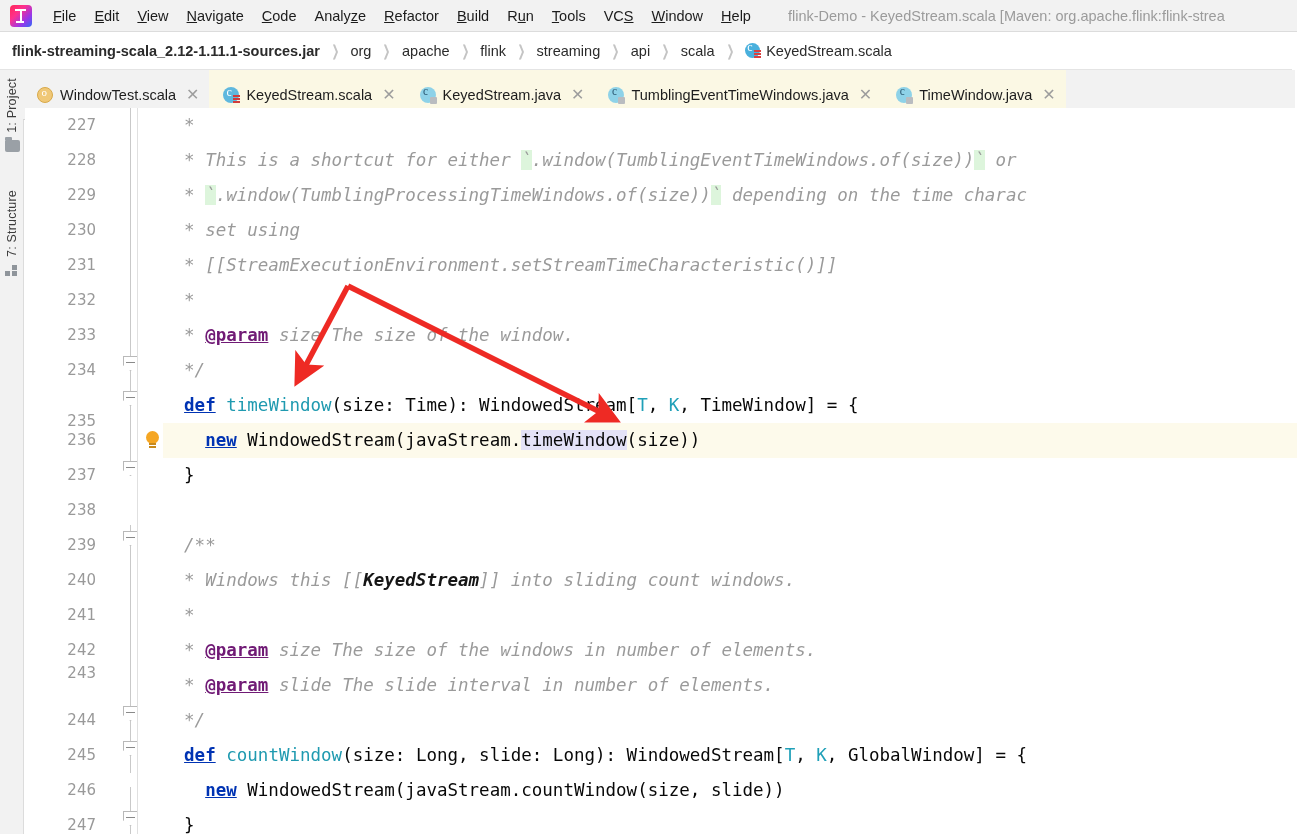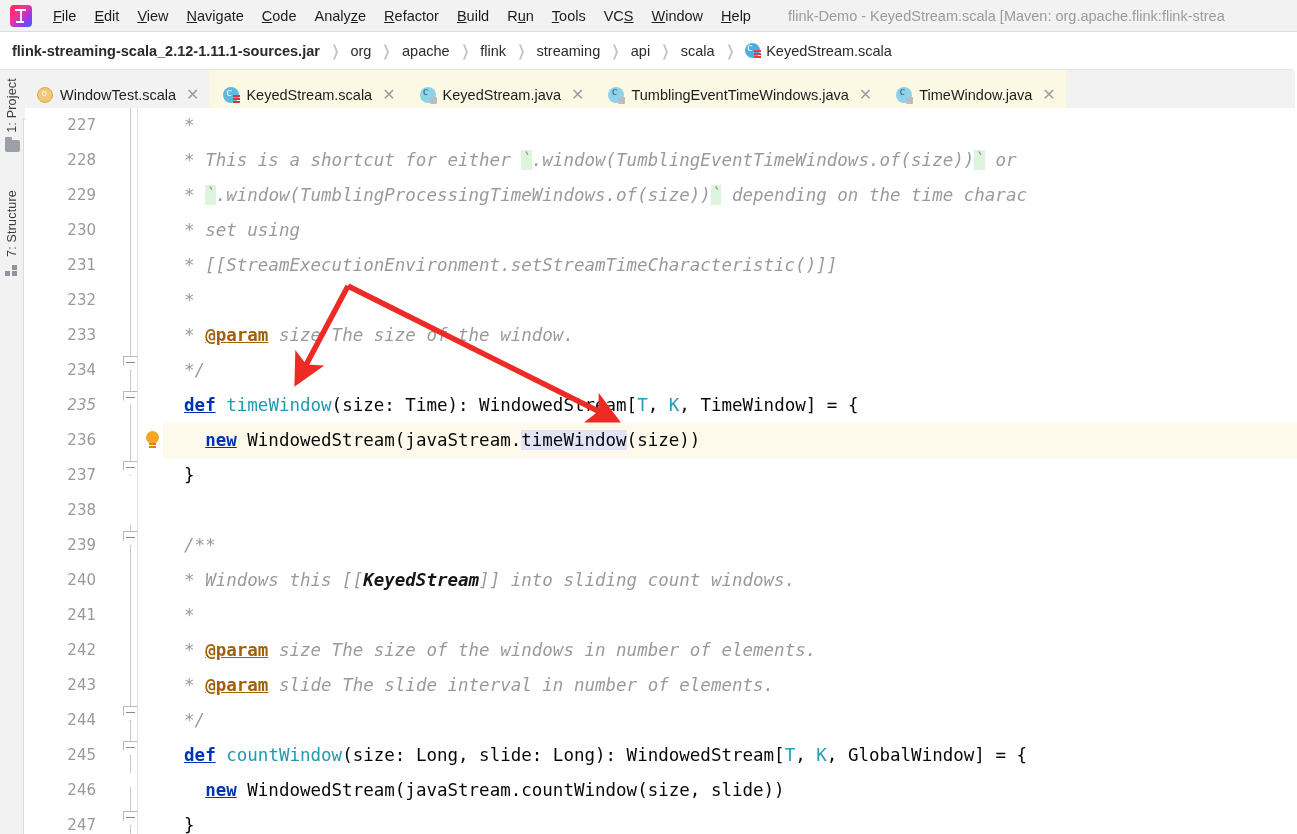--- a/index.html
+++ b/index.html
@@ -212,21 +212,21 @@
     position: absolute; left: 0; width: 1272px; height: 35px;
     background: #fdfaeb;
   }
   .codeline {
     position: absolute; left: 0; height: 35px; line-height: 35px;
     font-family: "DejaVu Sans Mono", monospace;
     font-size: 17.5px; white-space: pre; color: #080808;
   }
 
   .cmt { color: #9a9a9a; font-style: italic; }
-  .cmt-tag { color: #a16207; font-weight: bold; text-decoration: underline; font-style: normal; }
+  .cmt-tag { color: #701a75; font-weight: bold; text-decoration: underline; font-style: normal; }
   .cmt-link { color: #151515; font-weight: bold; font-style: italic; }
   .bq { background: #ddf5dc; }
   .kw { color: #0033b3; font-weight: bold; text-decoration: underline; }
   .fn { color: #1f9ab0; }
   .tp { color: #20a0b8; }
   .hlword { background: #e4e2f7; }
 
   
   .fold {
     position: absolute; width: 15px; height: 15px;
@@ -352,29 +352,29 @@
 
   <div class="gutter-num">
     <div class="ln" style="top:0px;">227</div>
     <div class="ln" style="top:35px;">228</div>
     <div class="ln" style="top:70px;">229</div>
     <div class="ln" style="top:105px;">230</div>
     <div class="ln" style="top:140px;">231</div>
     <div class="ln" style="top:175px;">232</div>
     <div class="ln" style="top:210px;">233</div>
     <div class="ln" style="top:245px;">234</div>
-    <div class="ln" style="top:280px;font-style:italic;">235</div>
+    <div class="ln" style="top:296px;">235</div>
     <div class="ln" style="top:315px;">236</div>
     <div class="ln" style="top:350px;">237</div>
     <div class="ln" style="top:385px;">238</div>
     <div class="ln" style="top:420px;">239</div>
     <div class="ln" style="top:455px;">240</div>
     <div class="ln" style="top:490px;">241</div>
     <div class="ln" style="top:525px;">242</div>
-    <div class="ln" style="top:560px;">243</div>
+    <div class="ln" style="top:548px;">243</div>
     <div class="ln" style="top:595px;">244</div>
     <div class="ln" style="top:630px;">245</div>
     <div class="ln" style="top:665px;">246</div>
     <div class="ln" style="top:700px;">247</div>
   </div>
 
   <div class="gutter-fold">
 
     <div class="foldline" style="left:22px; top:0px;   height:248px;"></div>
     <div class="foldline" style="left:22px; top:262px; height:98px;"></div>

